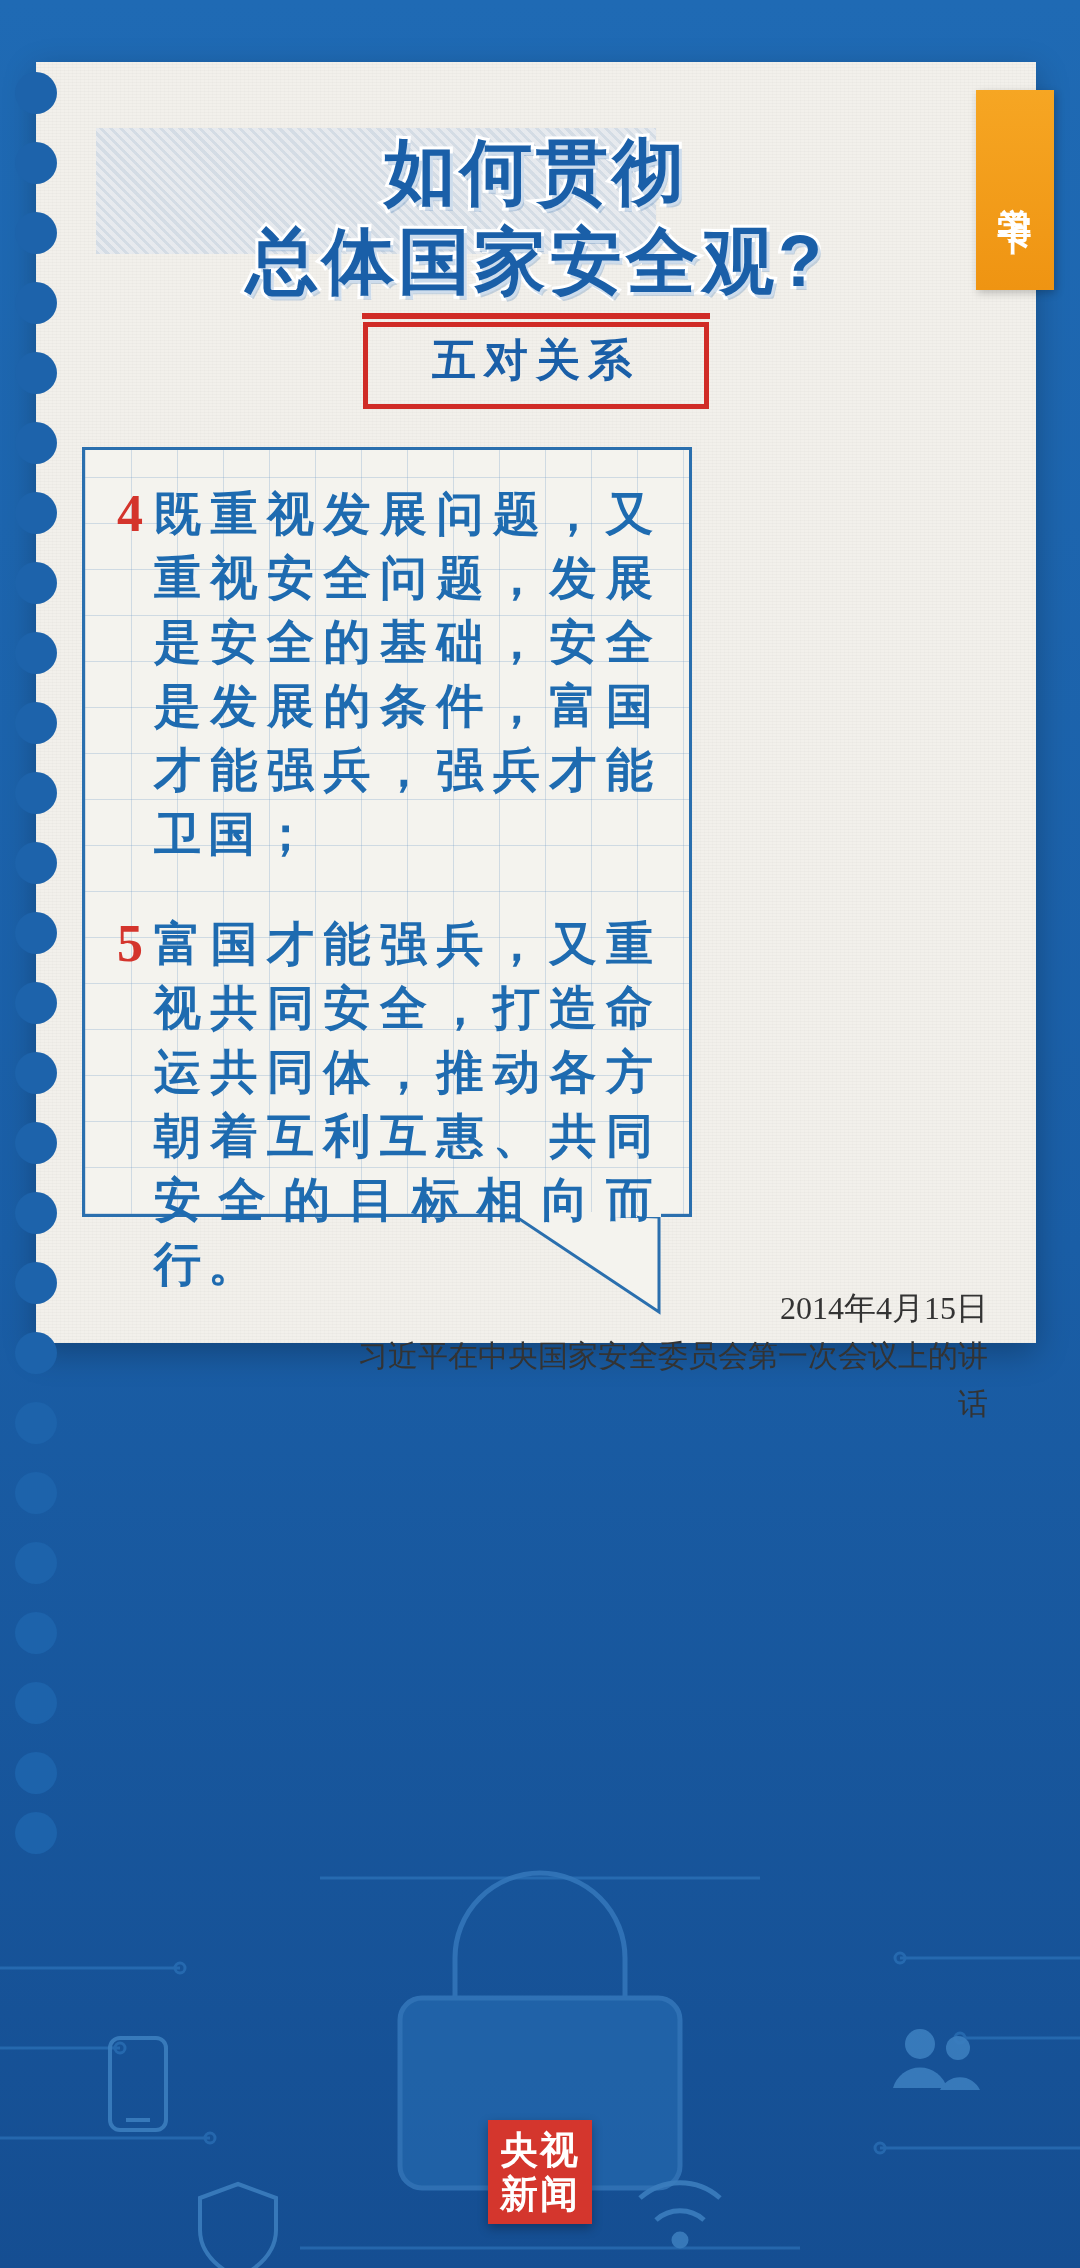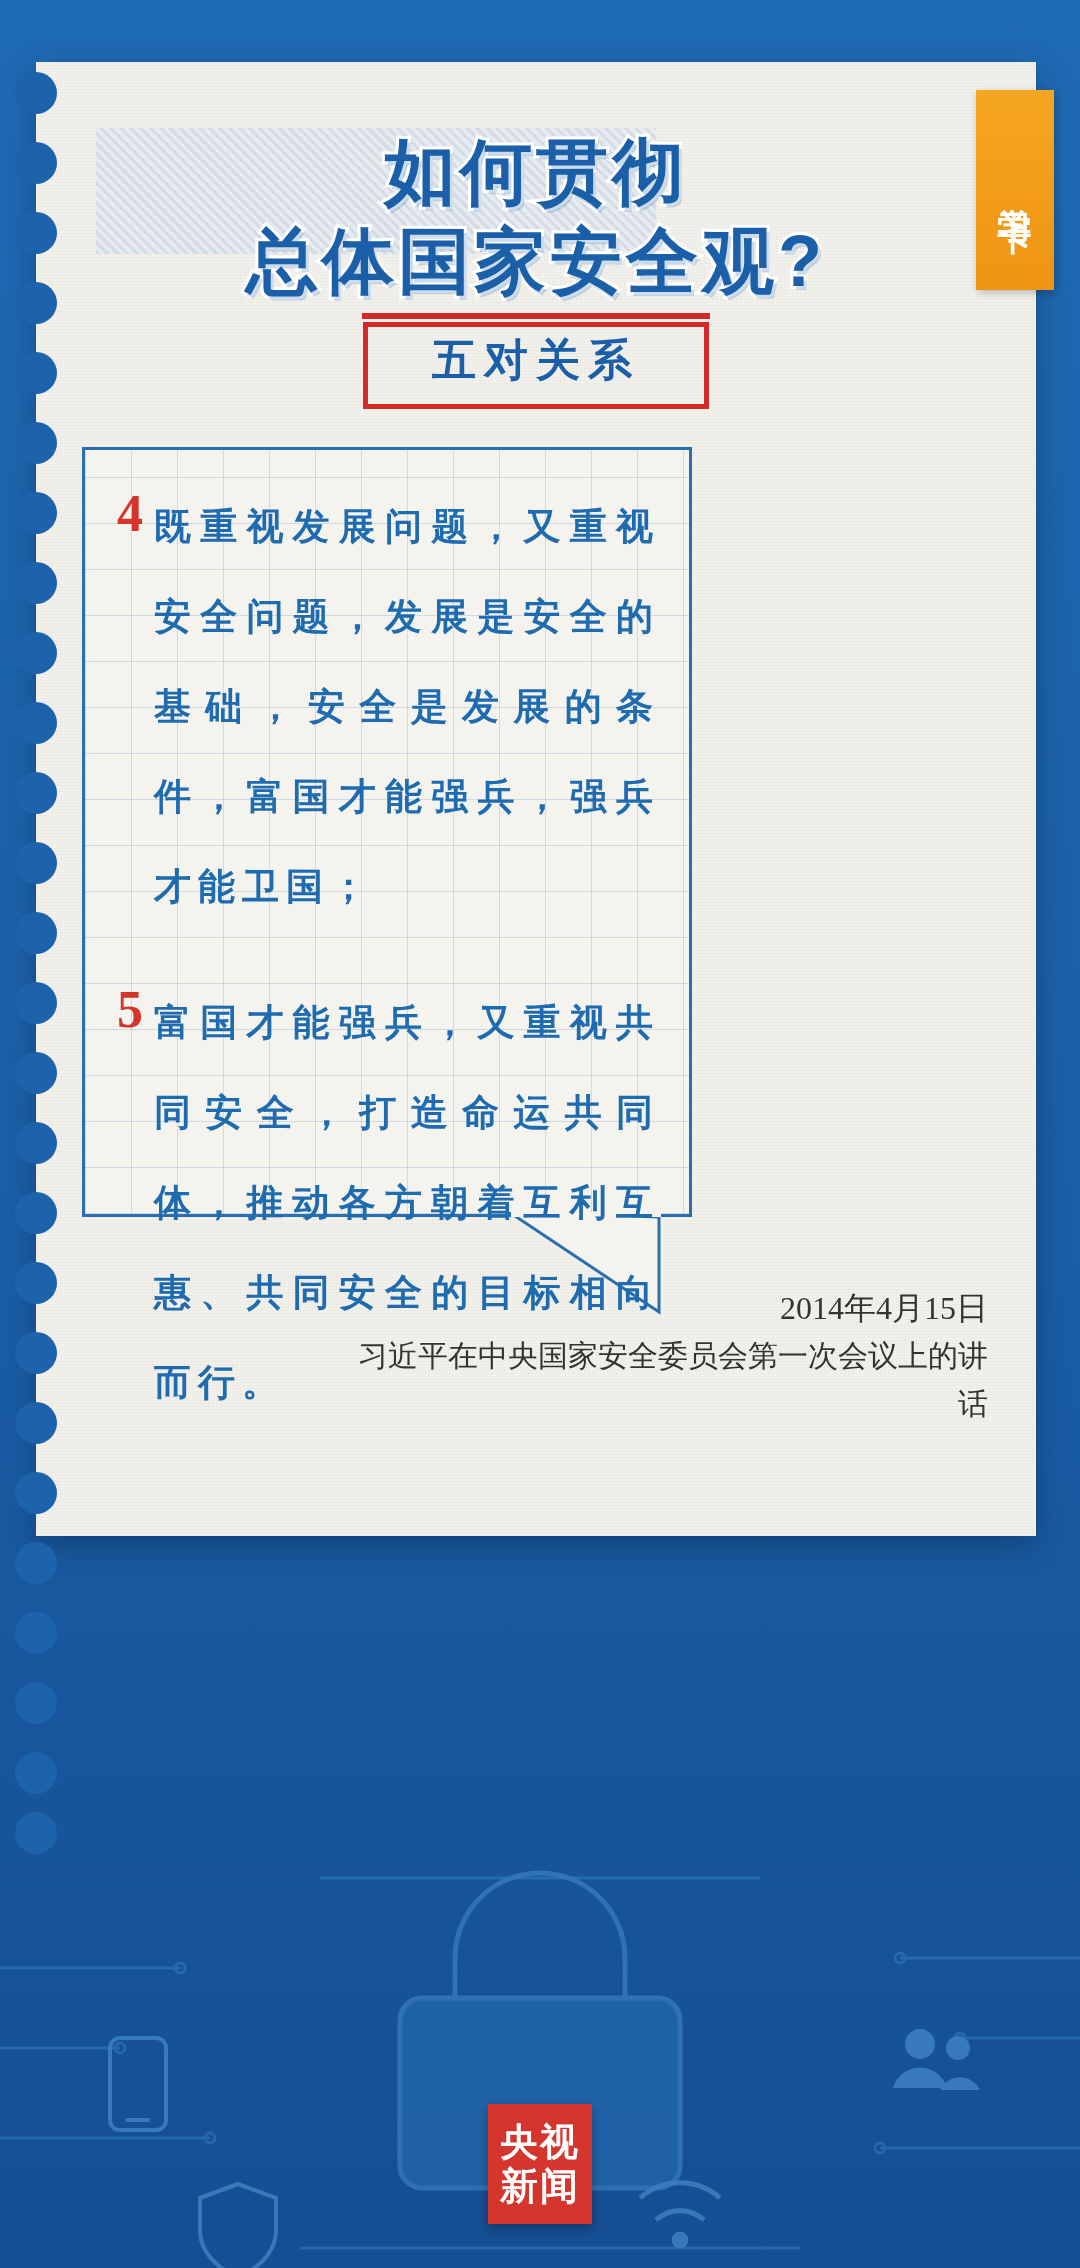--- a/index.html
+++ b/index.html
@@ -21,21 +21,21 @@
   .bg-deco {
     position: absolute; left: 0; bottom: 0; width: 1080px; height: 420px;
     opacity: .55;
     pointer-events: none;
   }
 
   
   .sheet {
     position: absolute;
     left: 36px; top: 62px;
-    width: 1000px; height: 1474px;
+    width: 1000px; height: 1281px;
     background: #f2f0eb;
     box-shadow: 0 10px 30px rgba(0,0,0,.25);
   }
   .sheet::before {
     
     content: "";
     position: absolute; inset: 0;
     background-image:
       repeating-linear-gradient(0deg, rgba(0,0,0,.018) 0 1px, transparent 1px 3px),
       repeating-linear-gradient(90deg, rgba(0,0,0,.012) 0 1px, transparent 1px 4px);
@@ -157,22 +157,22 @@
     font-size: 52px;
     font-weight: bold;
     line-height: 64px;
     width: 48px;
     flex: 0 0 48px;
     text-align: center;
     font-family: "Liberation Serif","DejaVu Serif",serif;
   }
   .note-text {
     color: #1e6bb0;
-    font-size: 37px;
-    line-height: 90px;
+    font-size: 47px;
+    line-height: 64px;
     letter-spacing: 7px;
     text-align: justify;
     font-family: "Liberation Serif","DejaVu Serif",serif;
     font-weight: 600;
     width: 506px;
   }
 
   
   .source {
     position: absolute;
@@ -183,21 +183,21 @@
     font-family: "Liberation Serif","DejaVu Serif",serif;
   }
   .source .s1 { font-size: 32px; line-height: 48px; }
   .source .s2 { font-size: 30px; line-height: 48px; }
 
   
   .logo {
     position: absolute;
     left: 50%; transform: translateX(-50%);
     bottom: 44px;
-    width: 104px; height: 120px;
+    width: 104px; height: 104px;
     background: #d4362d;
     color: #fff;
     display: flex; flex-direction: column;
     align-items: center; justify-content: center;
     font-size: 38px; font-weight: bold; line-height: 44px;
     letter-spacing: 2px;
     box-shadow: 0 4px 10px rgba(0,0,0,.3);
     font-family: "Liberation Sans","DejaVu Sans",sans-serif;
   }
 </style>

